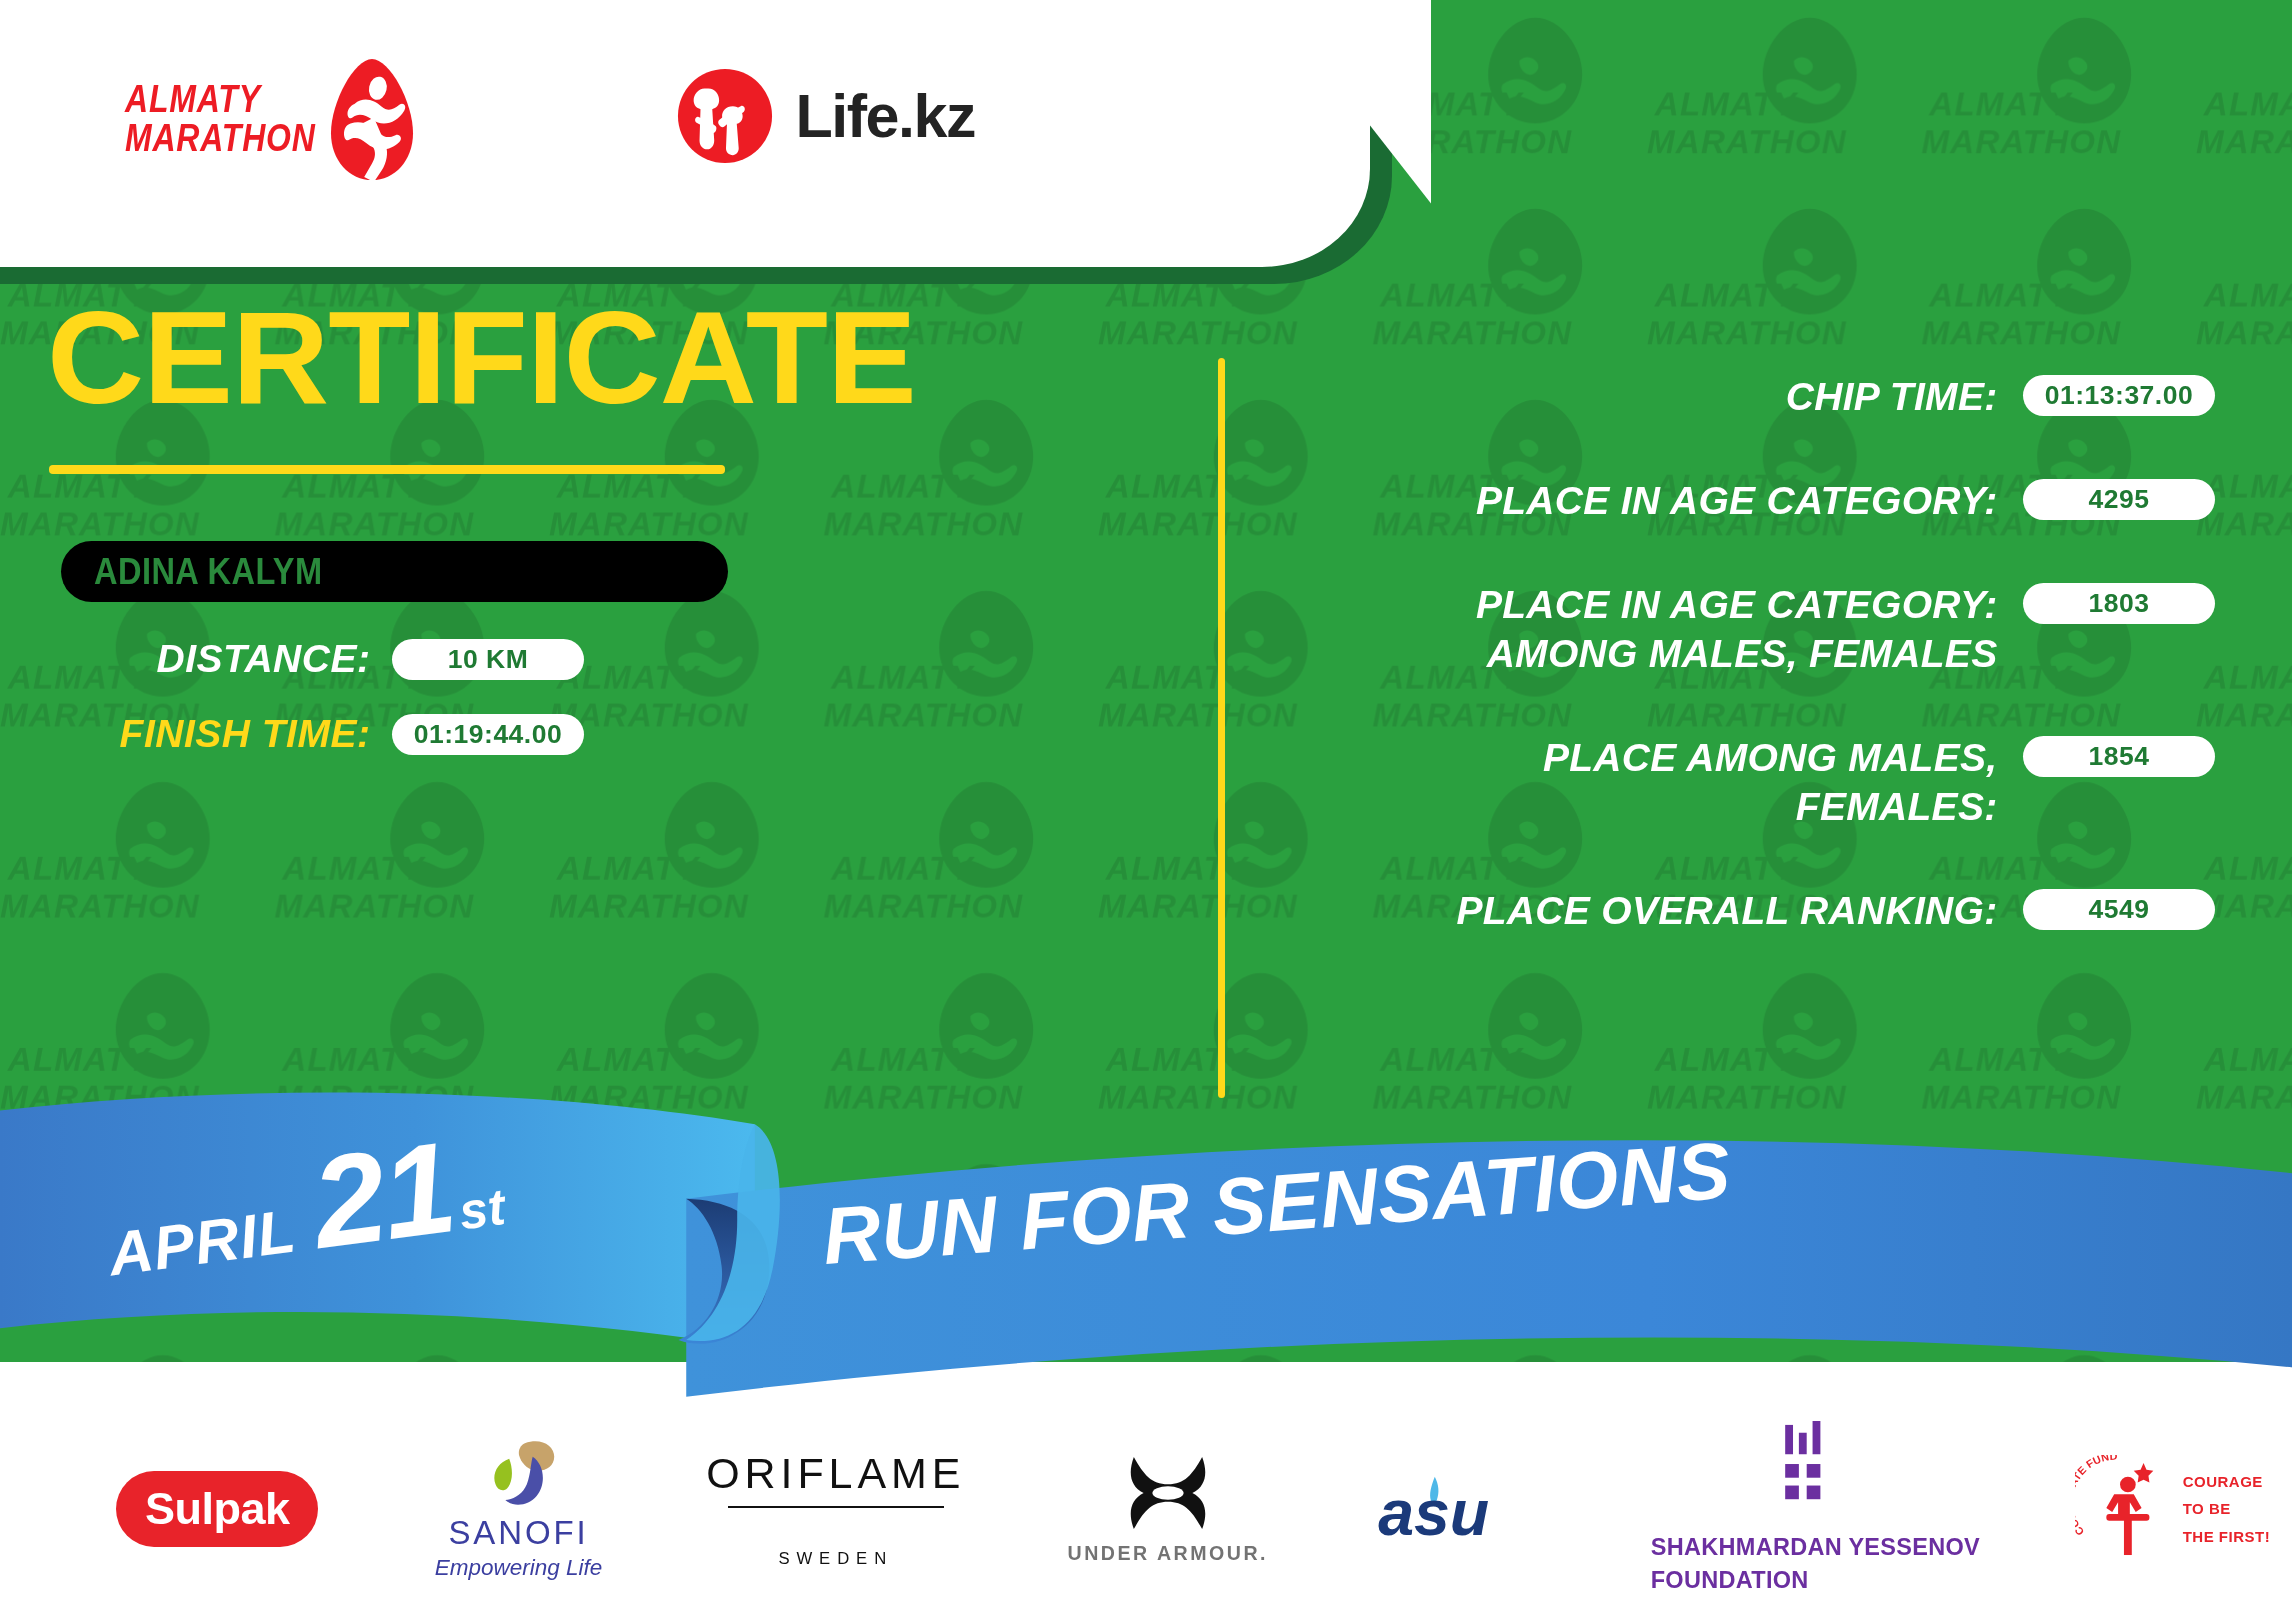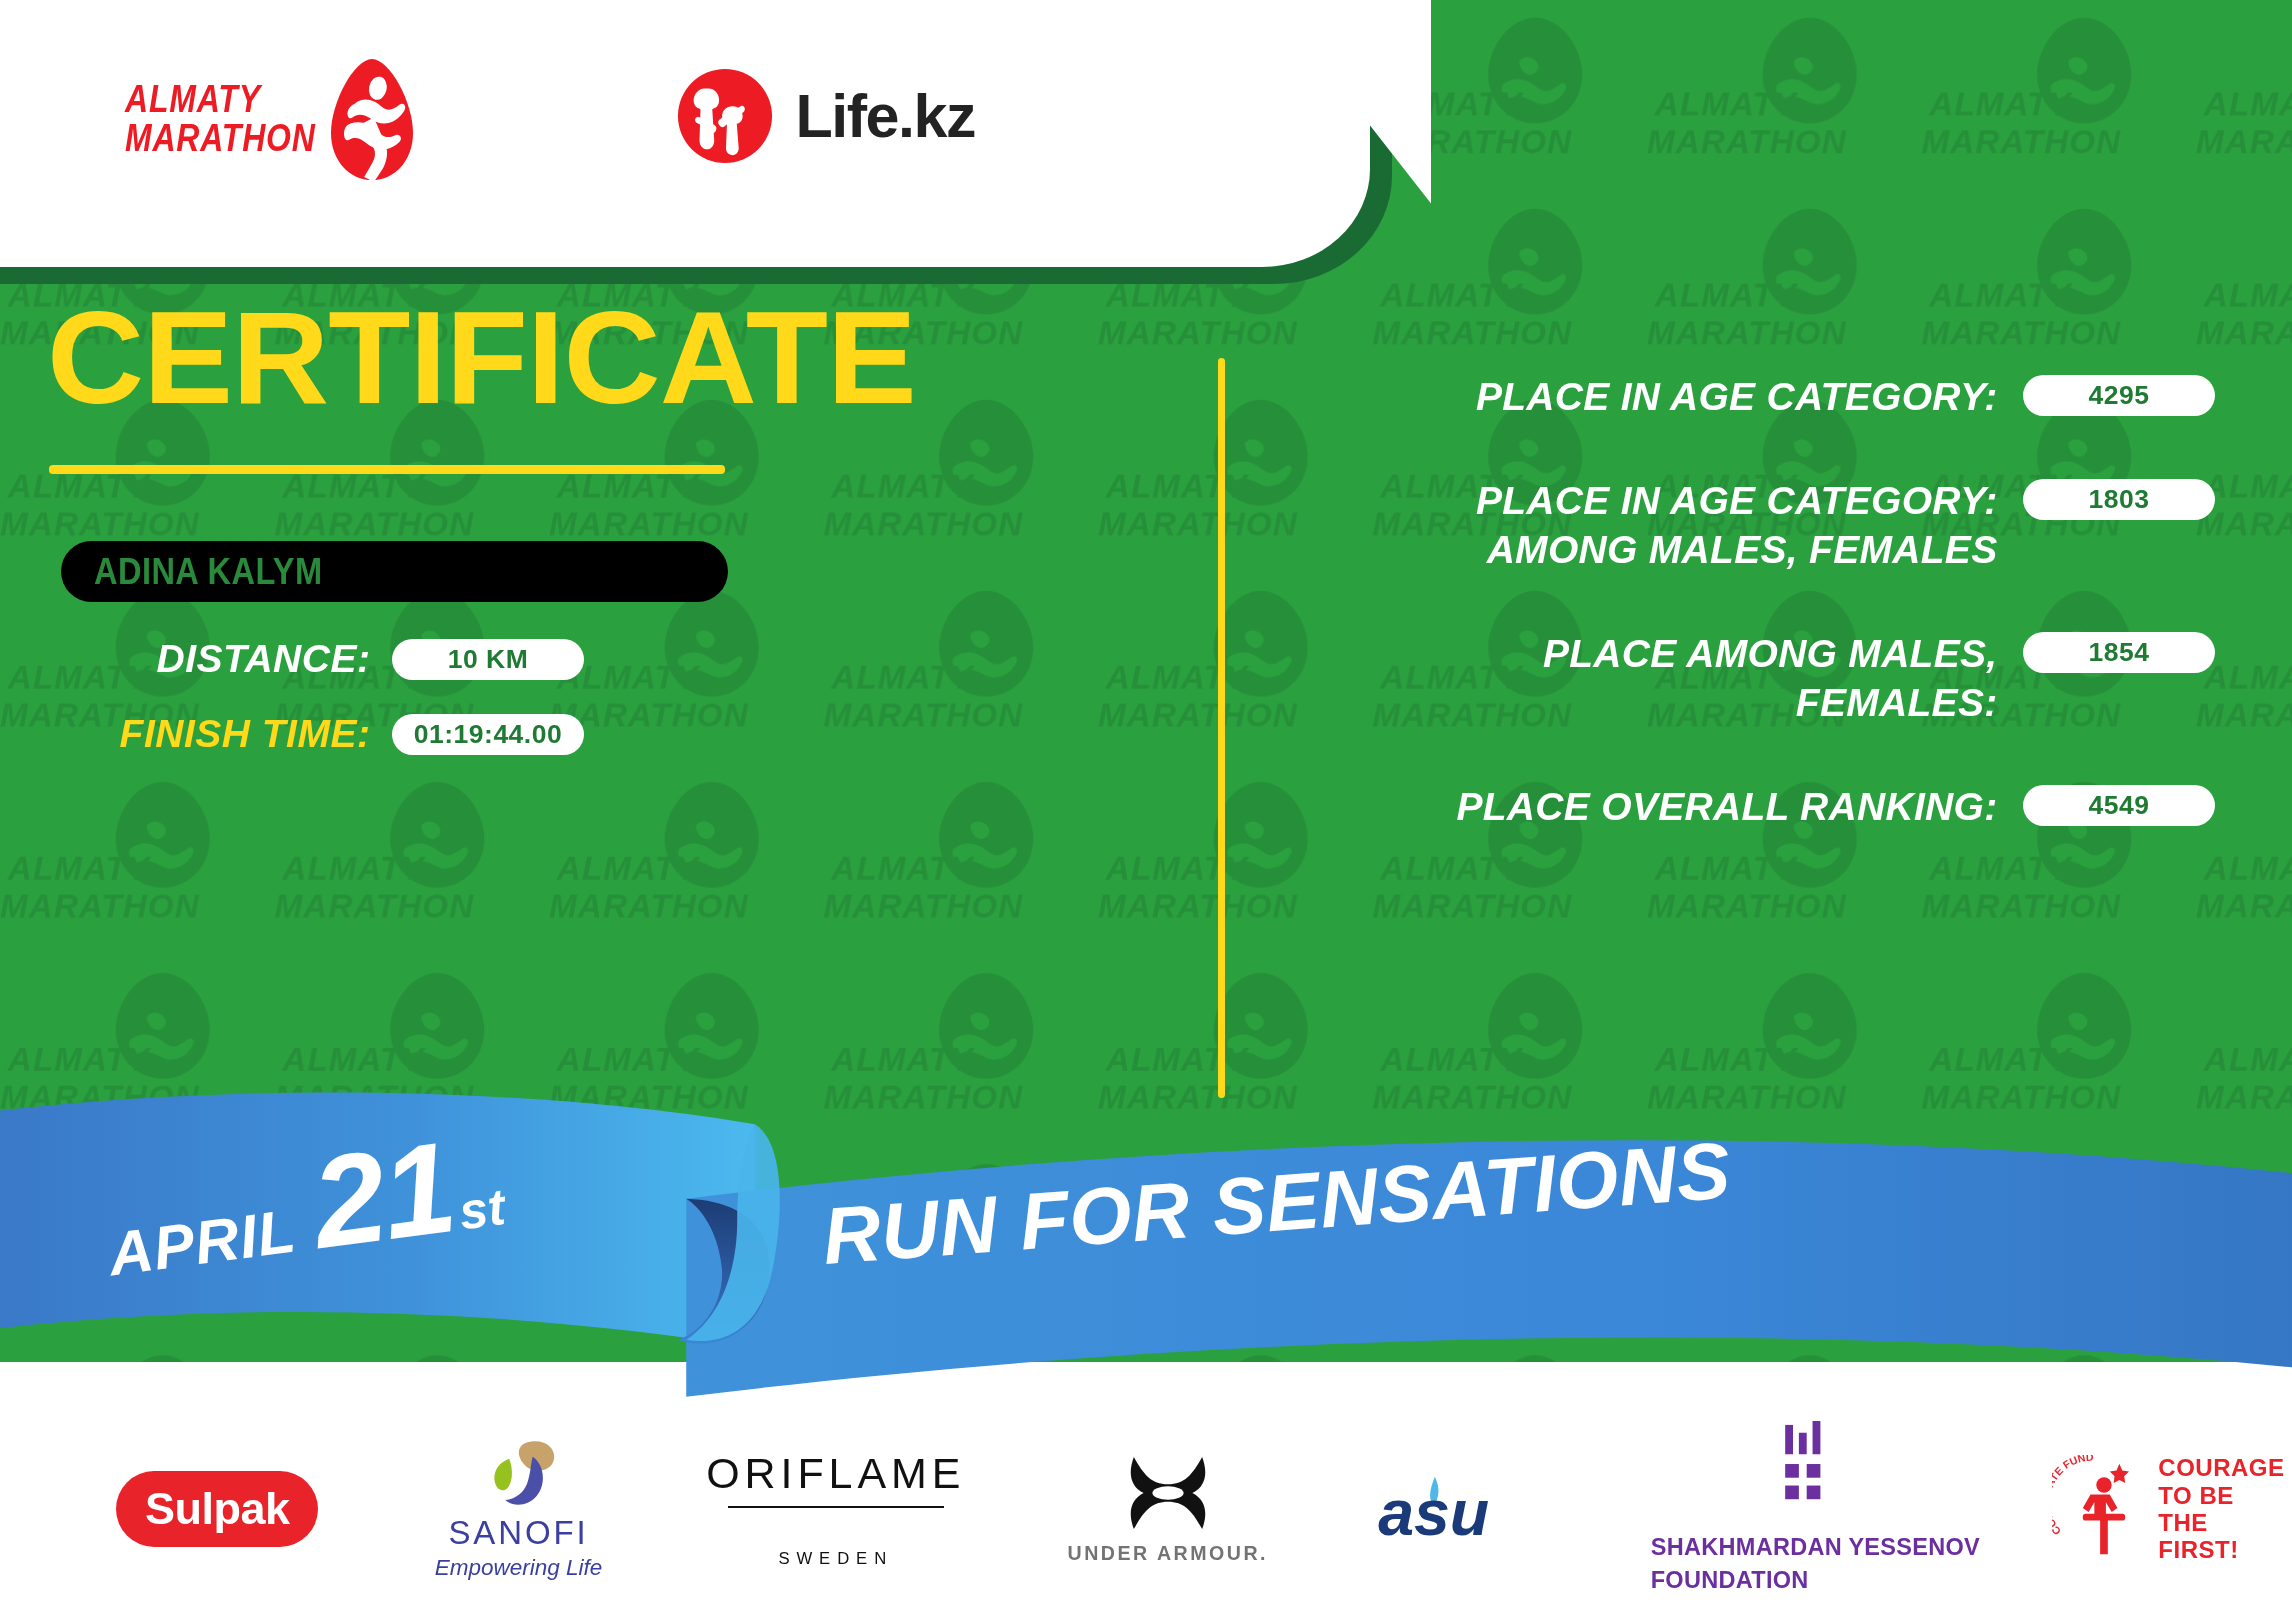--- a/index.html
+++ b/index.html
@@ -321,21 +321,21 @@
   .sp-ua .uaname {
     color: #737373; font-size: 19.6px; font-weight: bold; letter-spacing: 2.5px; margin-top: 9.8px;
   }
   .sp-asu { width: 216px; margin-left: 94px; }
   .sp-shak { width: 382px; margin-left: 84px; flex-direction: column; gap: 21.6px; }
   .sp-shak .sh-text {
     color: #6b2fa0; font-size: 23.5px; font-weight: bold; line-height: 33px; letter-spacing: 0.3px;
   }
   .sp-courage { width: 274px; margin-left: 69px; flex-direction: row; gap: 13.7px; }
   .sp-courage .c-text {
-    color: #e8232a; font-size: 24px; font-weight: bold; line-height: 27.4px; letter-spacing: 0.5px;
+    color: #e8232a; font-size: 15px; font-weight: bold; line-height: 27.4px; letter-spacing: 0.5px;
   }
 </style>
 </head>
 <body>
 
 <div class="cert">
 
   <div class="green-bg">
     <svg class="watermark" viewBox="0 0 2339 1390" preserveAspectRatio="none">
       <defs>
@@ -402,20 +402,26 @@
         <div class="llabel yellow">FINISH TIME:</div>
         <div class="lvalue-pill">01:19:44.00</div>
       </div>
     </div>
   </div>
 
   <div class="divider"></div>
 
   <div class="right-col">
 
+    <div class="srow">
+      <div class="slabel">
+        <span>CHIP TIME:</span>
+      </div>
+      <div class="svalue-pill">01:13:37.00</div>
+    </div>
 
     <div class="srow">
       <div class="slabel">
         <span>PLACE IN AGE CATEGORY:</span>
       </div>
       <div class="svalue-pill">4295</div>
     </div>
 
     <div class="srow">
       <div class="slabel">

